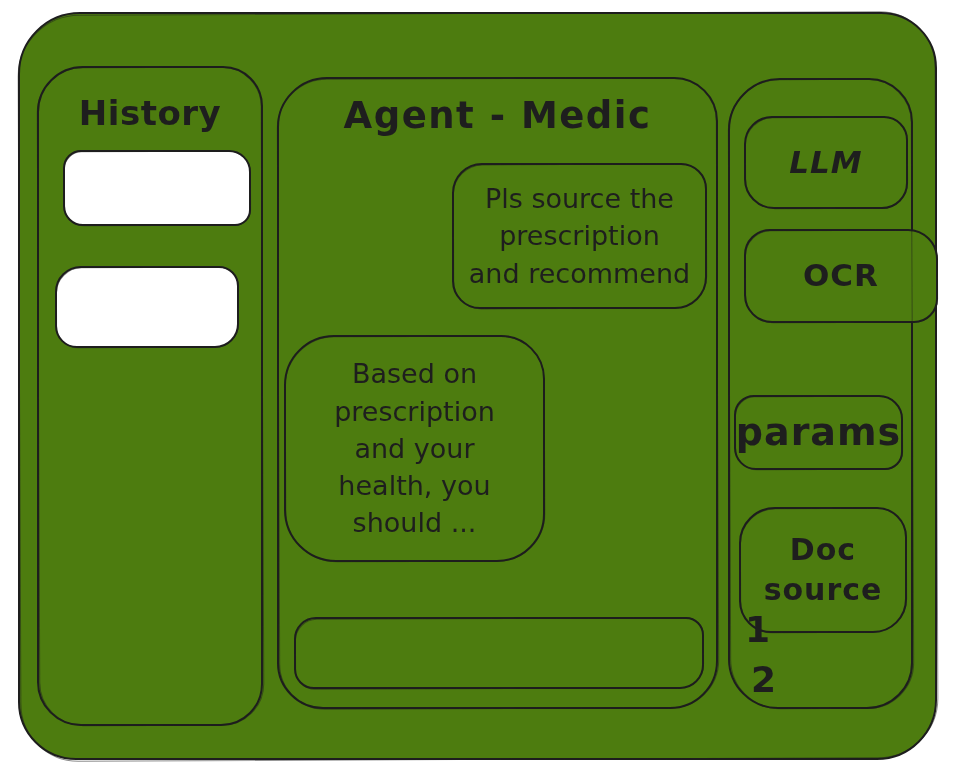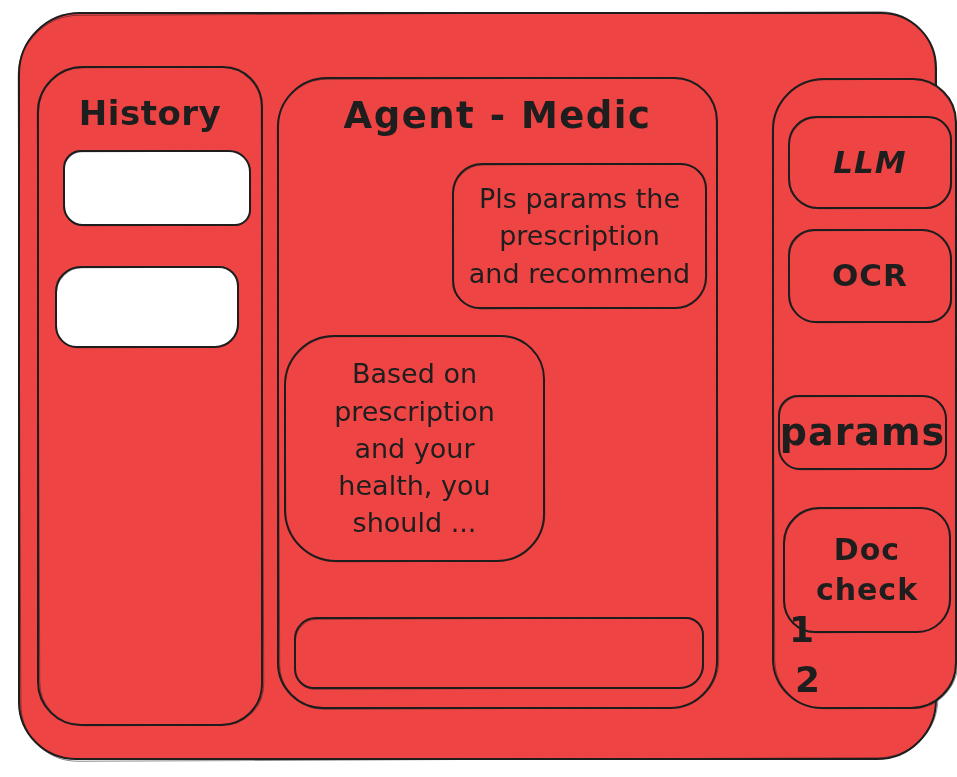--- a/index.html
+++ b/index.html
@@ -2,21 +2,21 @@
 <html><head>
 <meta charset="utf-8">
 <style>
   html,body{margin:0;padding:0;background:#ffffff;}
   .canvas{
     position:relative;width:957px;height:777px;background:#ffffff;
     font-family:"DejaVu Sans",sans-serif;color:#1e1e1e;overflow:hidden;
   }
   
   .sk{
-    position:absolute;box-sizing:border-box;background:#ef4444;
+    position:absolute;box-sizing:border-box;background:#4d7c0f;
     border:2.8px solid #1e1e1e;
   }
   .sk::after{
     content:"";position:absolute;inset:-1.5px;border-radius:inherit;
     border:1.3px solid rgba(30,30,30,.5);pointer-events:none;
     transform:rotate(-.25deg);
   }
   .frame{left:18px;top:12px;width:919px;height:748px;border-radius:62px 56px 60px 58px;}
   
   .history{left:37px;top:66px;width:226px;height:660px;border-radius:46px 40px 42px 44px;}
@@ -32,28 +32,28 @@
   .chat{left:277px;top:77px;width:441px;height:632px;border-radius:50px 44px 48px 46px;}
   .chat .panel-title{margin-top:18px;font-size:37px;letter-spacing:1.5px;}
   .bubble{
     display:flex;align-items:center;justify-content:center;text-align:center;
     font-size:27px;line-height:1.38;white-space:pre-line;font-weight:500;
   }
   .bubble.user{left:173px;top:84px;width:255px;height:146px;border-radius:30px 26px 32px 28px;}
   .bubble.agent{left:5px;top:256px;width:261px;height:227px;border-radius:50px 44px 48px 52px;}
   .input-bar{left:15px;top:538px;width:410px;height:72px;border-radius:22px 18px 24px 20px;}
   
-  .tools{left:772px;top:78px;width:185px;height:631px;border-radius:52px 44px 46px 50px;}
+  .tools{left:728px;top:78px;width:185px;height:631px;border-radius:52px 44px 46px 50px;}
   .tool{
     display:flex;align-items:center;justify-content:center;text-align:center;
     font-size:31px;font-weight:600;letter-spacing:1px;white-space:pre-line;line-height:1.35;
     cursor:default;
   }
   .tool.llm{left:14px;top:36px;width:164px;height:93px;border-radius:28px 24px 26px 30px;font-style:italic;}
-  .tool.ocr{left:14px;top:149px;width:164px;height:94px;border-radius:26px 30px 24px 28px;}
+  .tool.ocr{left:14px;top:149px;width:194px;height:94px;border-radius:26px 30px 24px 28px;}
   .tool.params{left:4px;top:315px;width:169px;height:75px;border-radius:20px 24px 18px 22px;font-size:38px;}
   .tool.doc{left:9px;top:427px;width:168px;height:126px;border-radius:36px 30px 34px 32px;font-size:30px;font-style:normal;}
   .annot{
     position:absolute;font-size:36px;font-weight:600;line-height:1;
   }
   .annot.one{left:15px;top:532px;}
   .annot.two{left:21px;top:582px;}
 </style>
 </head>
 <body>
@@ -64,21 +64,21 @@
 
   <section class="sk history">
     <h2 class="panel-title">History</h2>
     <div class="sk hist-item one"></div>
     <div class="sk hist-item two"></div>
   </section>
 
   <section class="sk chat">
     <h2 class="panel-title">Agent - Medic</h2>
     <div class="sk bubble user">
-      <span>Pls params the
+      <span>Pls source the
 prescription
 and recommend</span>
     </div>
     <div class="sk bubble agent">
       <span>Based on
 prescription
 and your
 health, you
 should ...</span>
     </div>
@@ -90,19 +90,19 @@
       <span>LLM</span>
     </div>
     <div class="sk tool ocr">
       <span>OCR</span>
     </div>
     <div class="sk tool params">
       <span>params</span>
     </div>
     <div class="sk tool doc">
       <span>Doc
-check</span>
+source</span>
     </div>
     <div class="annot one">1</div>
     <div class="annot two">2</div>
   </aside>
 
 </div>
 
 </body></html>

